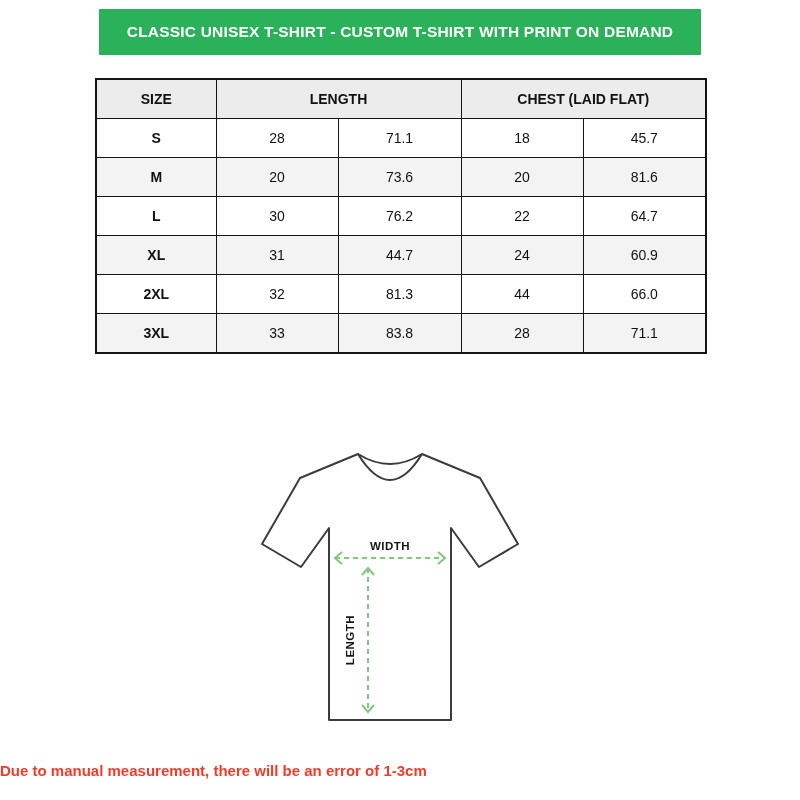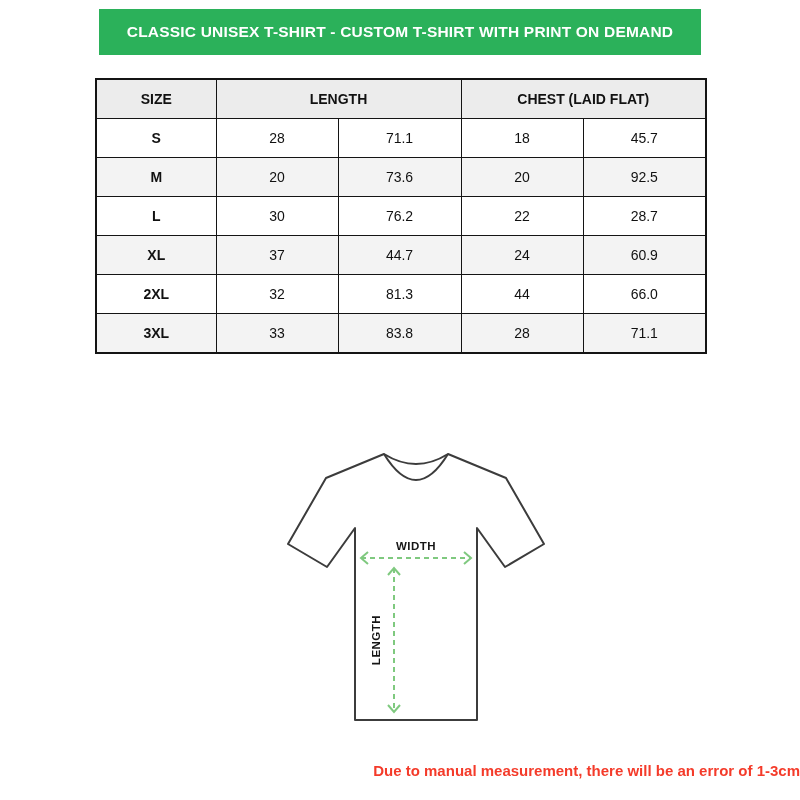--- a/index.html
+++ b/index.html
@@ -37,34 +37,34 @@
     text-align:center;vertical-align:middle;
     font-size:14px;color:#111;padding:11px;height:34px;
     background:#ffffff;
   }
   table.size-chart thead th{
     height:38px;font-weight:bold;background:#ececec;
   }
   table.size-chart td.size-col{font-weight:bold;}
   table.size-chart tbody tr:nth-child(even) td{background:#f3f3f3;}
 
-  .diagram{position:absolute;top:440px;left:266px;width:300px;height:308px;}
+  .diagram{position:absolute;top:440px;left:240px;width:300px;height:308px;}
 
   .tshirt-outline{fill:#ffffff;stroke:var(--outline);stroke-width:2;stroke-linejoin:round;}
   .collar-line{fill:none;stroke:var(--outline);stroke-width:2;}
   .arrow-line{stroke:var(--arrow-green);stroke-width:2;stroke-dasharray:5 4;fill:none;}
   .arrow-head{stroke:var(--arrow-green);stroke-width:2;fill:none;stroke-linejoin:miter;}
   .measure-label{
     font-family:"Liberation Sans", sans-serif;
     font-weight:bold;font-size:11.5px;fill:#161616;letter-spacing:0.5px;
   }
 
   .footer{
     position:absolute;top:762px;left:0;width:800px;
-    text-align:right;color:var(--footer-text);
+    text-align:left;color:var(--footer-text);
     font-weight:bold;font-size:15px;
   }
 </style>
 </head>
 <body>
 
 <div class="page">
 
   <div class="banner">
     <span>CLASSIC UNISEX T-SHIRT - CUSTOM T-SHIRT WITH PRINT ON DEMAND</span>
@@ -91,32 +91,32 @@
           <td>28</td>
           <td>71.1</td>
           <td>18</td>
           <td>45.7</td>
         </tr>
         <tr>
           <td class="size-col">M</td>
           <td>20</td>
           <td>73.6</td>
           <td>20</td>
-          <td>92.5</td>
+          <td>81.6</td>
         </tr>
         <tr>
           <td class="size-col">L</td>
           <td>30</td>
           <td>76.2</td>
           <td>22</td>
-          <td>28.7</td>
+          <td>64.7</td>
         </tr>
         <tr>
           <td class="size-col">XL</td>
-          <td>37</td>
+          <td>31</td>
           <td>44.7</td>
           <td>24</td>
           <td>60.9</td>
         </tr>
         <tr>
           <td class="size-col">2XL</td>
           <td>32</td>
           <td>81.3</td>
           <td>44</td>
           <td>66.0</td>

